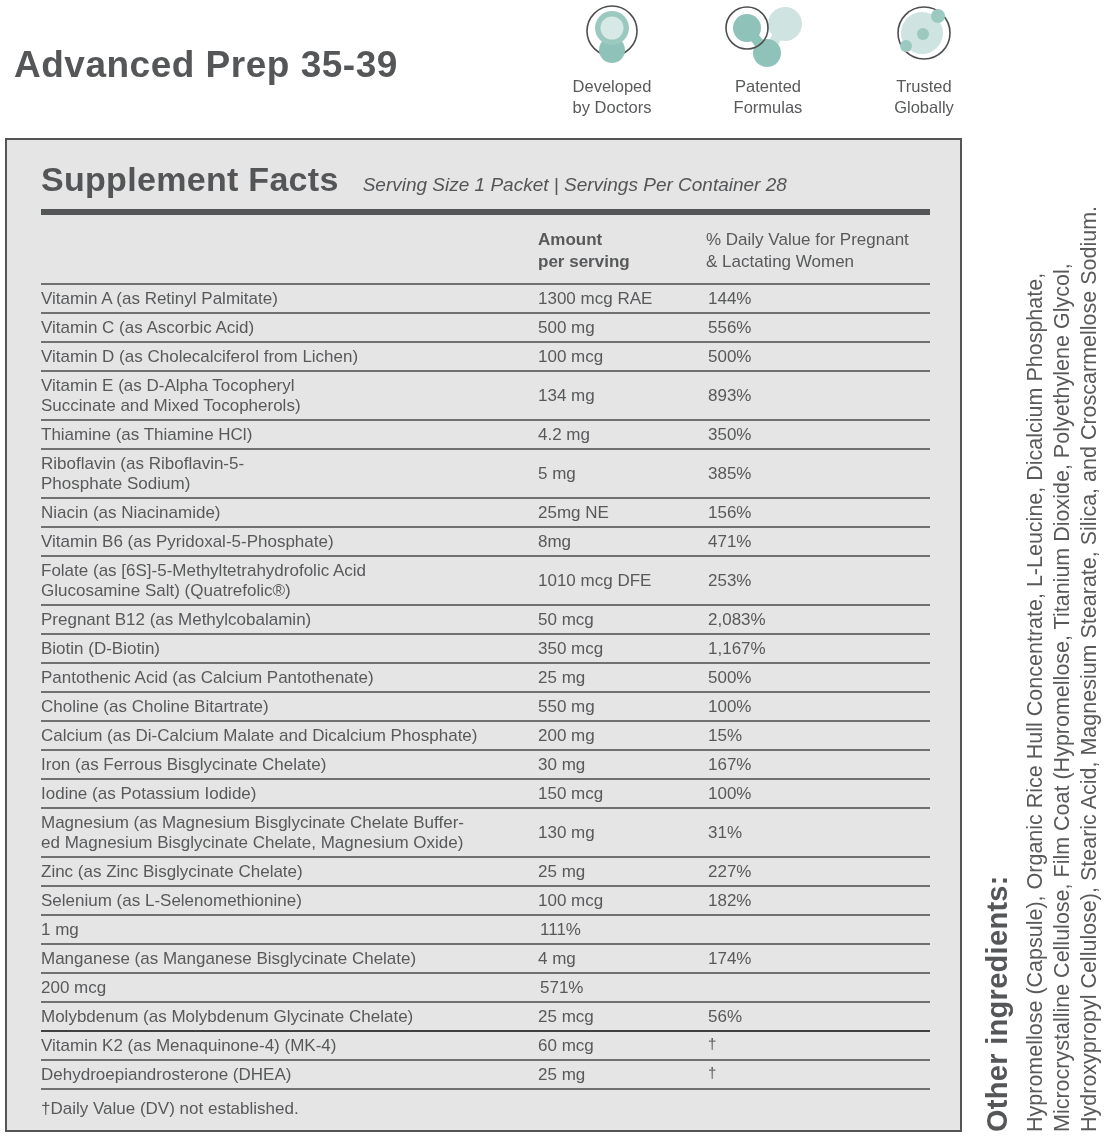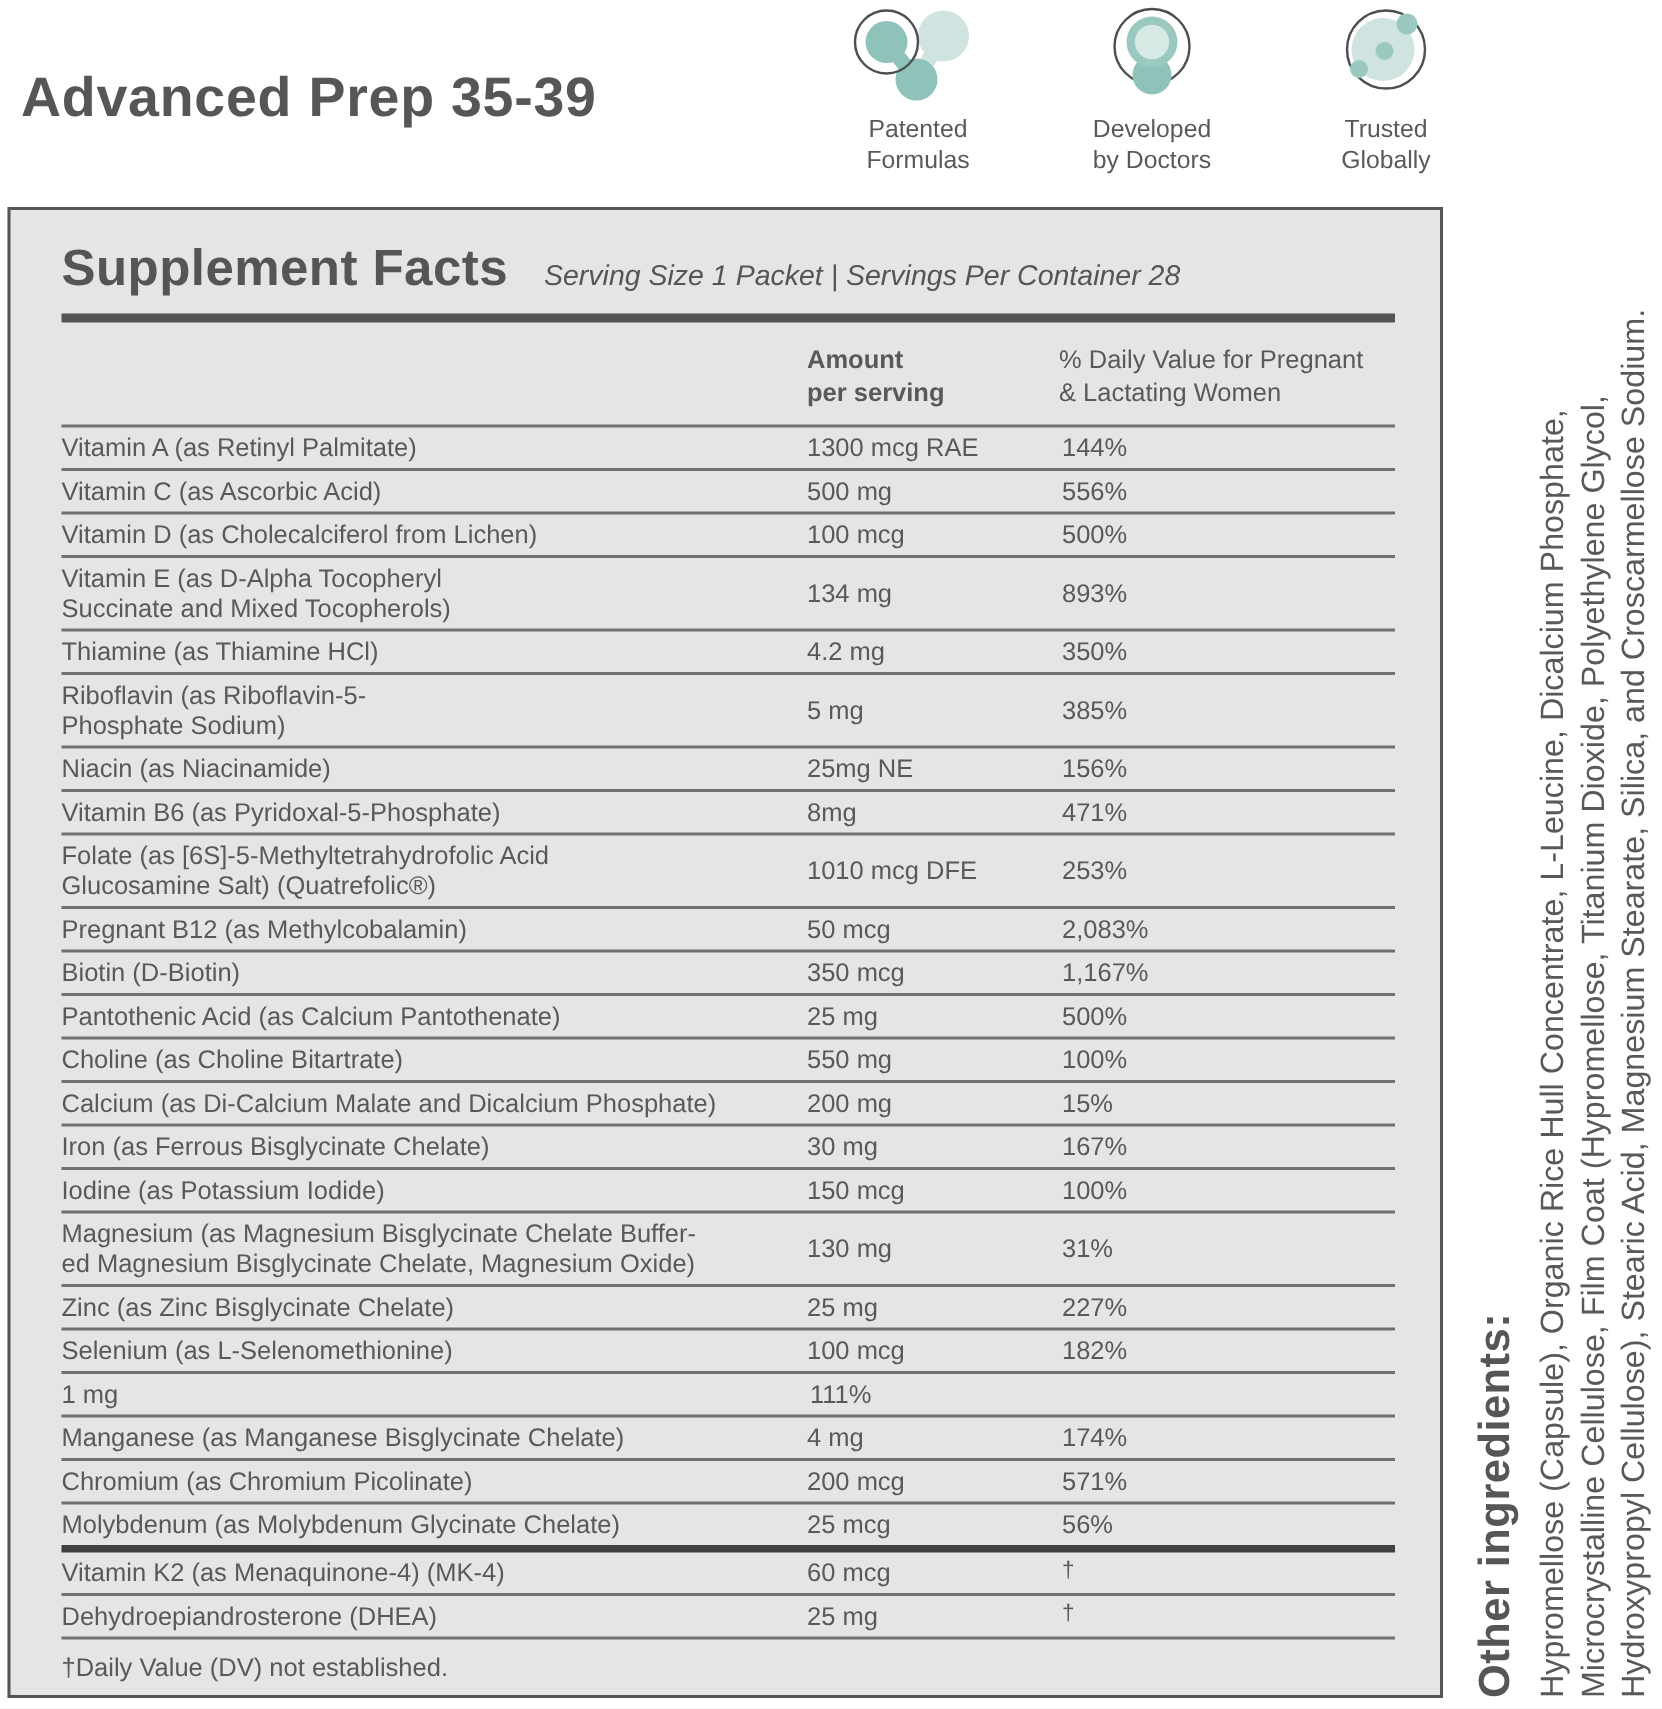--- a/index.html
+++ b/index.html
@@ -28,21 +28,21 @@
 
   .cols { display:grid; grid-template-columns:497px 168px 1fr; padding:14px 0 10px 0;
           font-size:17px; line-height:22px; }
   .col-amount { font-weight:700; grid-column:2; }
   .col-dv { grid-column:3; }
   .cline { display:block; }
 
   .frows { border-top:2px solid #6f7072; }
   .frow { display:grid; grid-template-columns:497px 168px 1fr; align-items:center;
           border-bottom:2px solid #6f7072; padding:3.5px 0; font-size:17px; line-height:20px; }
-  .frow.thick-below { border-bottom:5px solid #404040; }
+  .frow.thick-below { border-bottom:2px solid #404040; }
   .nline { display:block; }
   .cell.dv { padding-left:2px; }
   .cell.dv.dagger { font-size:15px; align-self:start; position:relative; top:-2px; }
 
   .footnote { font-size:17px; padding:9px 0 10px 0; }
 
   
   .other-ing { position:absolute; left:981px; top:1132px; width:946px;
                transform:rotate(-90deg); transform-origin:0 0; }
   .oi-heading { font-size:29px; font-weight:700; color:#555658; margin-bottom:8px;
@@ -50,20 +50,35 @@
   .oi-line { font-size:21.5px; line-height:27px; color:#58595b; }
 </style>
 </head>
 <body>
 
 <div class="stage">
 
   <div class="product-title">Advanced Prep 35-39</div>
 
   <div class="badges">
+
+    <div class="badge">
+      <span>
+        <svg width="66" height="66" viewBox="0 0 66 66">
+          <circle cx="33" cy="29" r="25" fill="none" stroke="#4d4e50" stroke-width="1.6"></circle>
+          <circle cx="33" cy="48" r="13" fill="#8fc3ba"></circle>
+          <circle cx="33" cy="26" r="17" fill="#9bc9c0"></circle>
+          <circle cx="33" cy="26" r="11.5" fill="#d6e9e5"></circle>
+        </svg>
+      </span>
+      <div class="badge-label">
+        <span class="cline">Developed</span>
+        <span class="cline">by Doctors</span>
+      </div>
+    </div>
 
     <div class="badge">
       <span>
         <svg width="92" height="66" viewBox="0 0 92 66">
           <line x1="25" y1="26" x2="45" y2="51" stroke="#8fc3ba" stroke-width="10"></line>
           <line x1="63" y1="22" x2="48" y2="46" stroke="#cfe3e0" stroke-width="10"></line>
           <circle cx="63" cy="22" r="17" fill="#cfe3e0"></circle>
           <circle cx="25" cy="26" r="14" fill="#8fc3ba"></circle>
           <circle cx="45" cy="51" r="14" fill="#8fc3ba"></circle>
           <circle cx="25" cy="26" r="21" fill="none" stroke="#4d4e50" stroke-width="1.6"></circle>
@@ -71,35 +86,20 @@
       </span>
       <div class="badge-label">
         <span class="cline">Patented</span>
         <span class="cline">Formulas</span>
       </div>
     </div>
 
     <div class="badge">
       <span>
         <svg width="66" height="66" viewBox="0 0 66 66">
-          <circle cx="33" cy="29" r="25" fill="none" stroke="#4d4e50" stroke-width="1.6"></circle>
-          <circle cx="33" cy="48" r="13" fill="#8fc3ba"></circle>
-          <circle cx="33" cy="26" r="17" fill="#9bc9c0"></circle>
-          <circle cx="33" cy="26" r="11.5" fill="#d6e9e5"></circle>
-        </svg>
-      </span>
-      <div class="badge-label">
-        <span class="cline">Developed</span>
-        <span class="cline">by Doctors</span>
-      </div>
-    </div>
-
-    <div class="badge">
-      <span>
-        <svg width="66" height="66" viewBox="0 0 66 66">
           <circle cx="33" cy="31" r="26" fill="none" stroke="#4d4e50" stroke-width="1.6"></circle>
           <circle cx="31" cy="31" r="21" fill="#cfe3e0"></circle>
           <circle cx="47" cy="14" r="7" fill="#9bc9c0"></circle>
           <circle cx="32" cy="32" r="6" fill="#9bc9c0"></circle>
           <circle cx="15" cy="44" r="6" fill="#9bc9c0"></circle>
         </svg>
       </span>
       <div class="badge-label">
         <span class="cline">Trusted</span>
         <span class="cline">Globally</span>
@@ -272,23 +272,20 @@
             <div class="cell dv">111%</div>
           </div>
           <div class="frow">
             <div class="cell name">
               <span class="nline">Manganese (as Manganese Bisglycinate Chelate)</span>
             </div>
             <div class="cell amount">4 mg</div>
             <div class="cell dv">174%</div>
           </div>
           <div class="frow">
-            <div class="cell name">
-              <span class="nline">Chromium (as Chromium Picolinate)</span>
-            </div>
             <div class="cell amount">200 mcg</div>
             <div class="cell dv">571%</div>
           </div>
           <div class="frow thick-below">
             <div class="cell name">
               <span class="nline">Molybdenum (as Molybdenum Glycinate Chelate)</span>
             </div>
             <div class="cell amount">25 mcg</div>
             <div class="cell dv">56%</div>
           </div>

